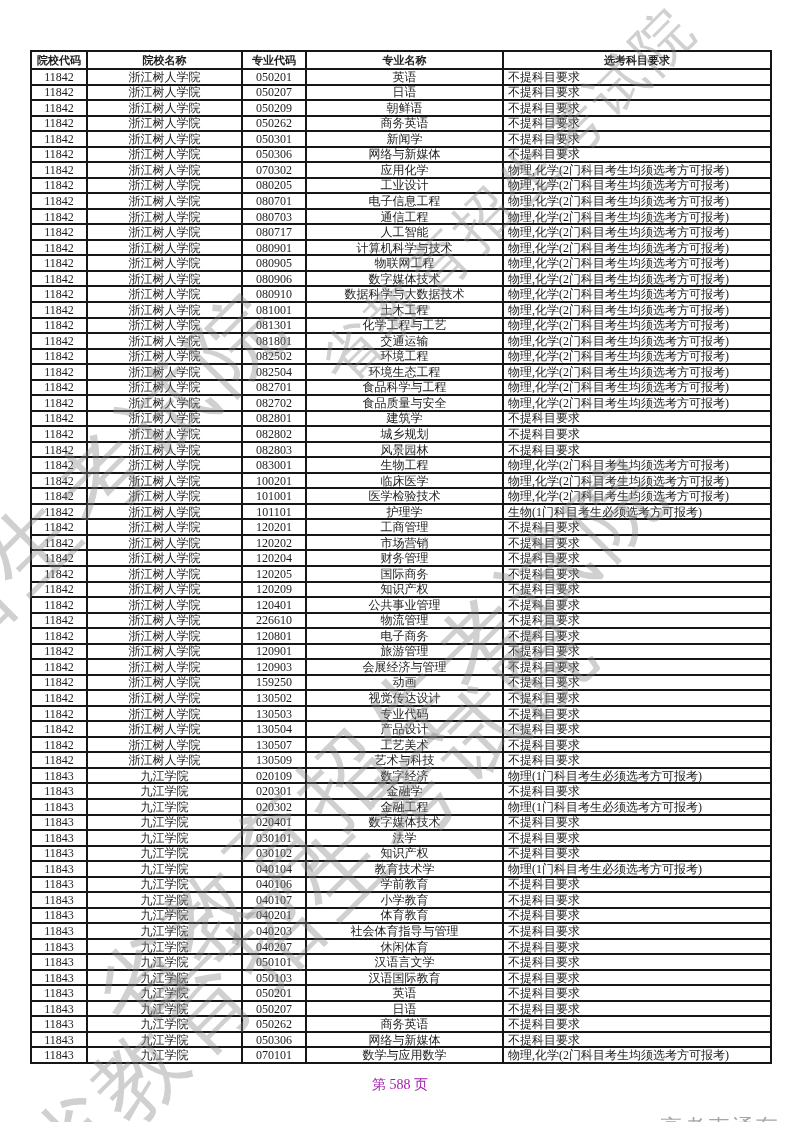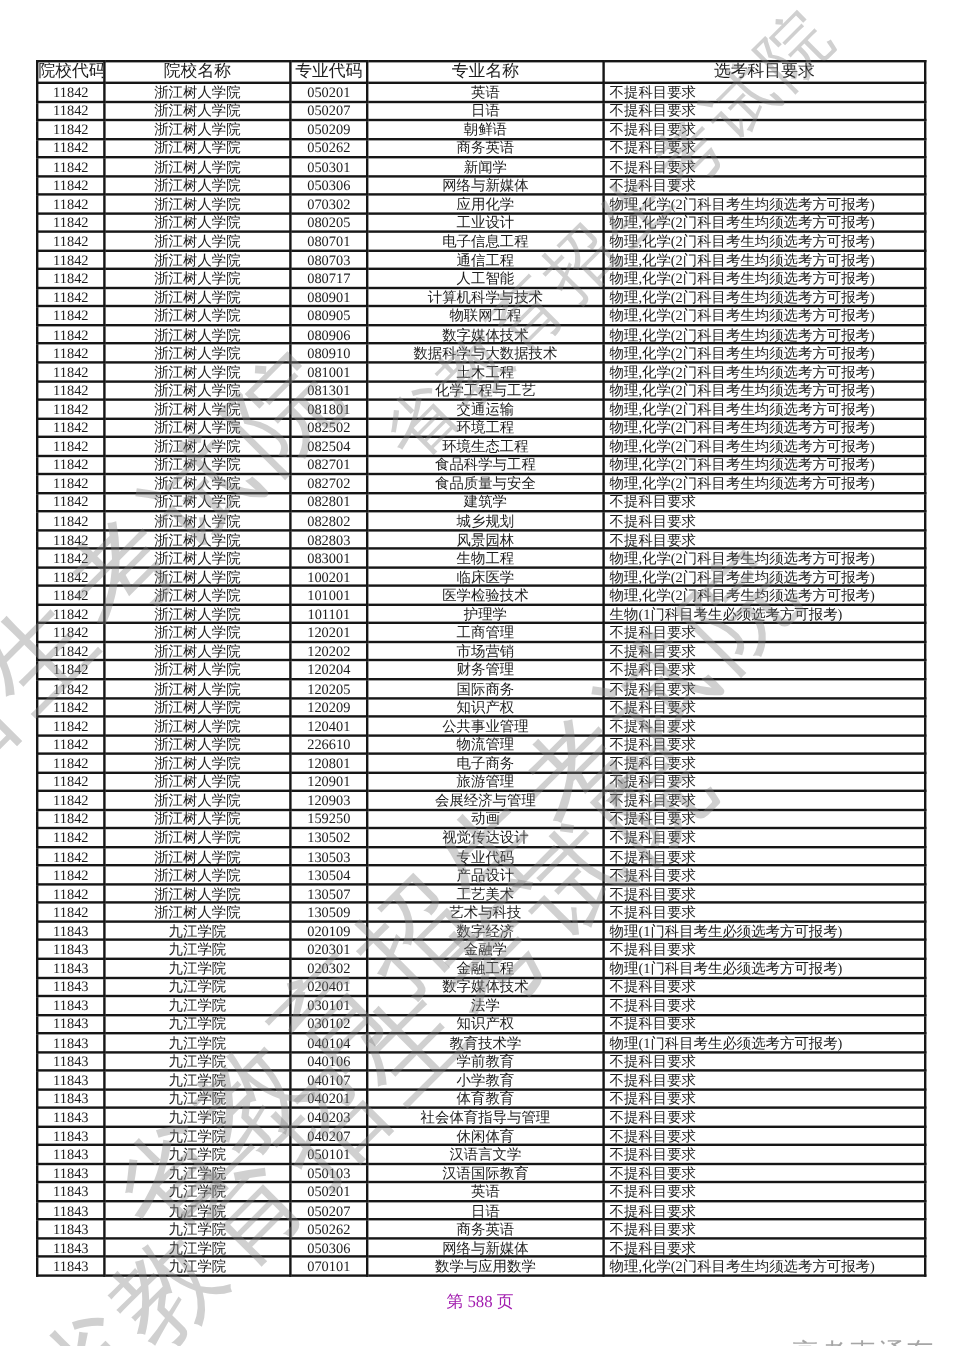--- a/index.html
+++ b/index.html
@@ -11,21 +11,21 @@
     position:absolute;left:30px;top:50px;width:740px;height:1014px;
     border-collapse:collapse;table-layout:fixed;background:transparent;z-index:1;
   }
   th,td{
     border:2px solid #161616;
     font-size:12px;color:#1c1c1c;
     padding:0;text-align:center;vertical-align:middle;
     white-space:nowrap;overflow:hidden;line-height:1;
   }
   thead tr{height:18px;}
-  th{font-weight:normal;font-size:14px;}
+  th{font-weight:bold;font-size:11px;}
   td.req-cell{text-align:left;padding-left:4px;}
 
   .wm{
     position:absolute;z-index:2;pointer-events:none;
     color:rgba(132,132,132,0.38);
     white-space:nowrap;transform-origin:0 50%;
     transform:rotate(-45deg);letter-spacing:8px;font-weight:400;
   }
   .wm1{left:110px;top:955px;font-size:88px;}
   .wm2{left:330px;top:335px;font-size:58px;letter-spacing:5px;}

